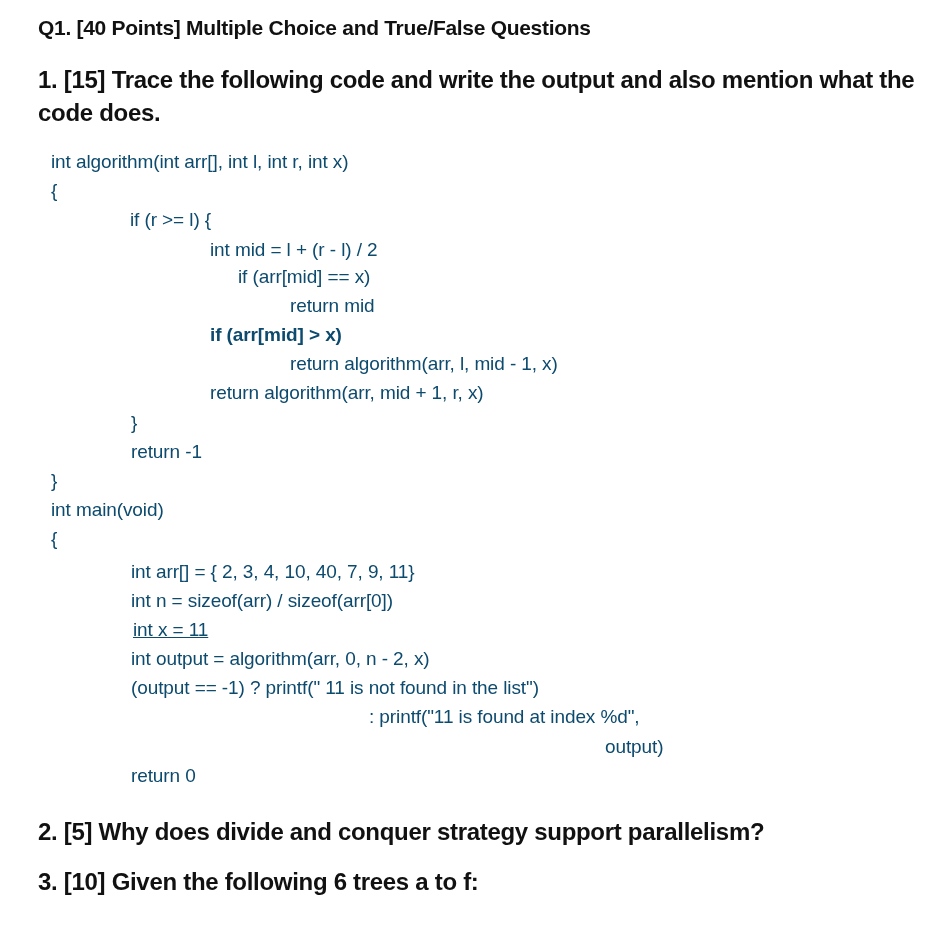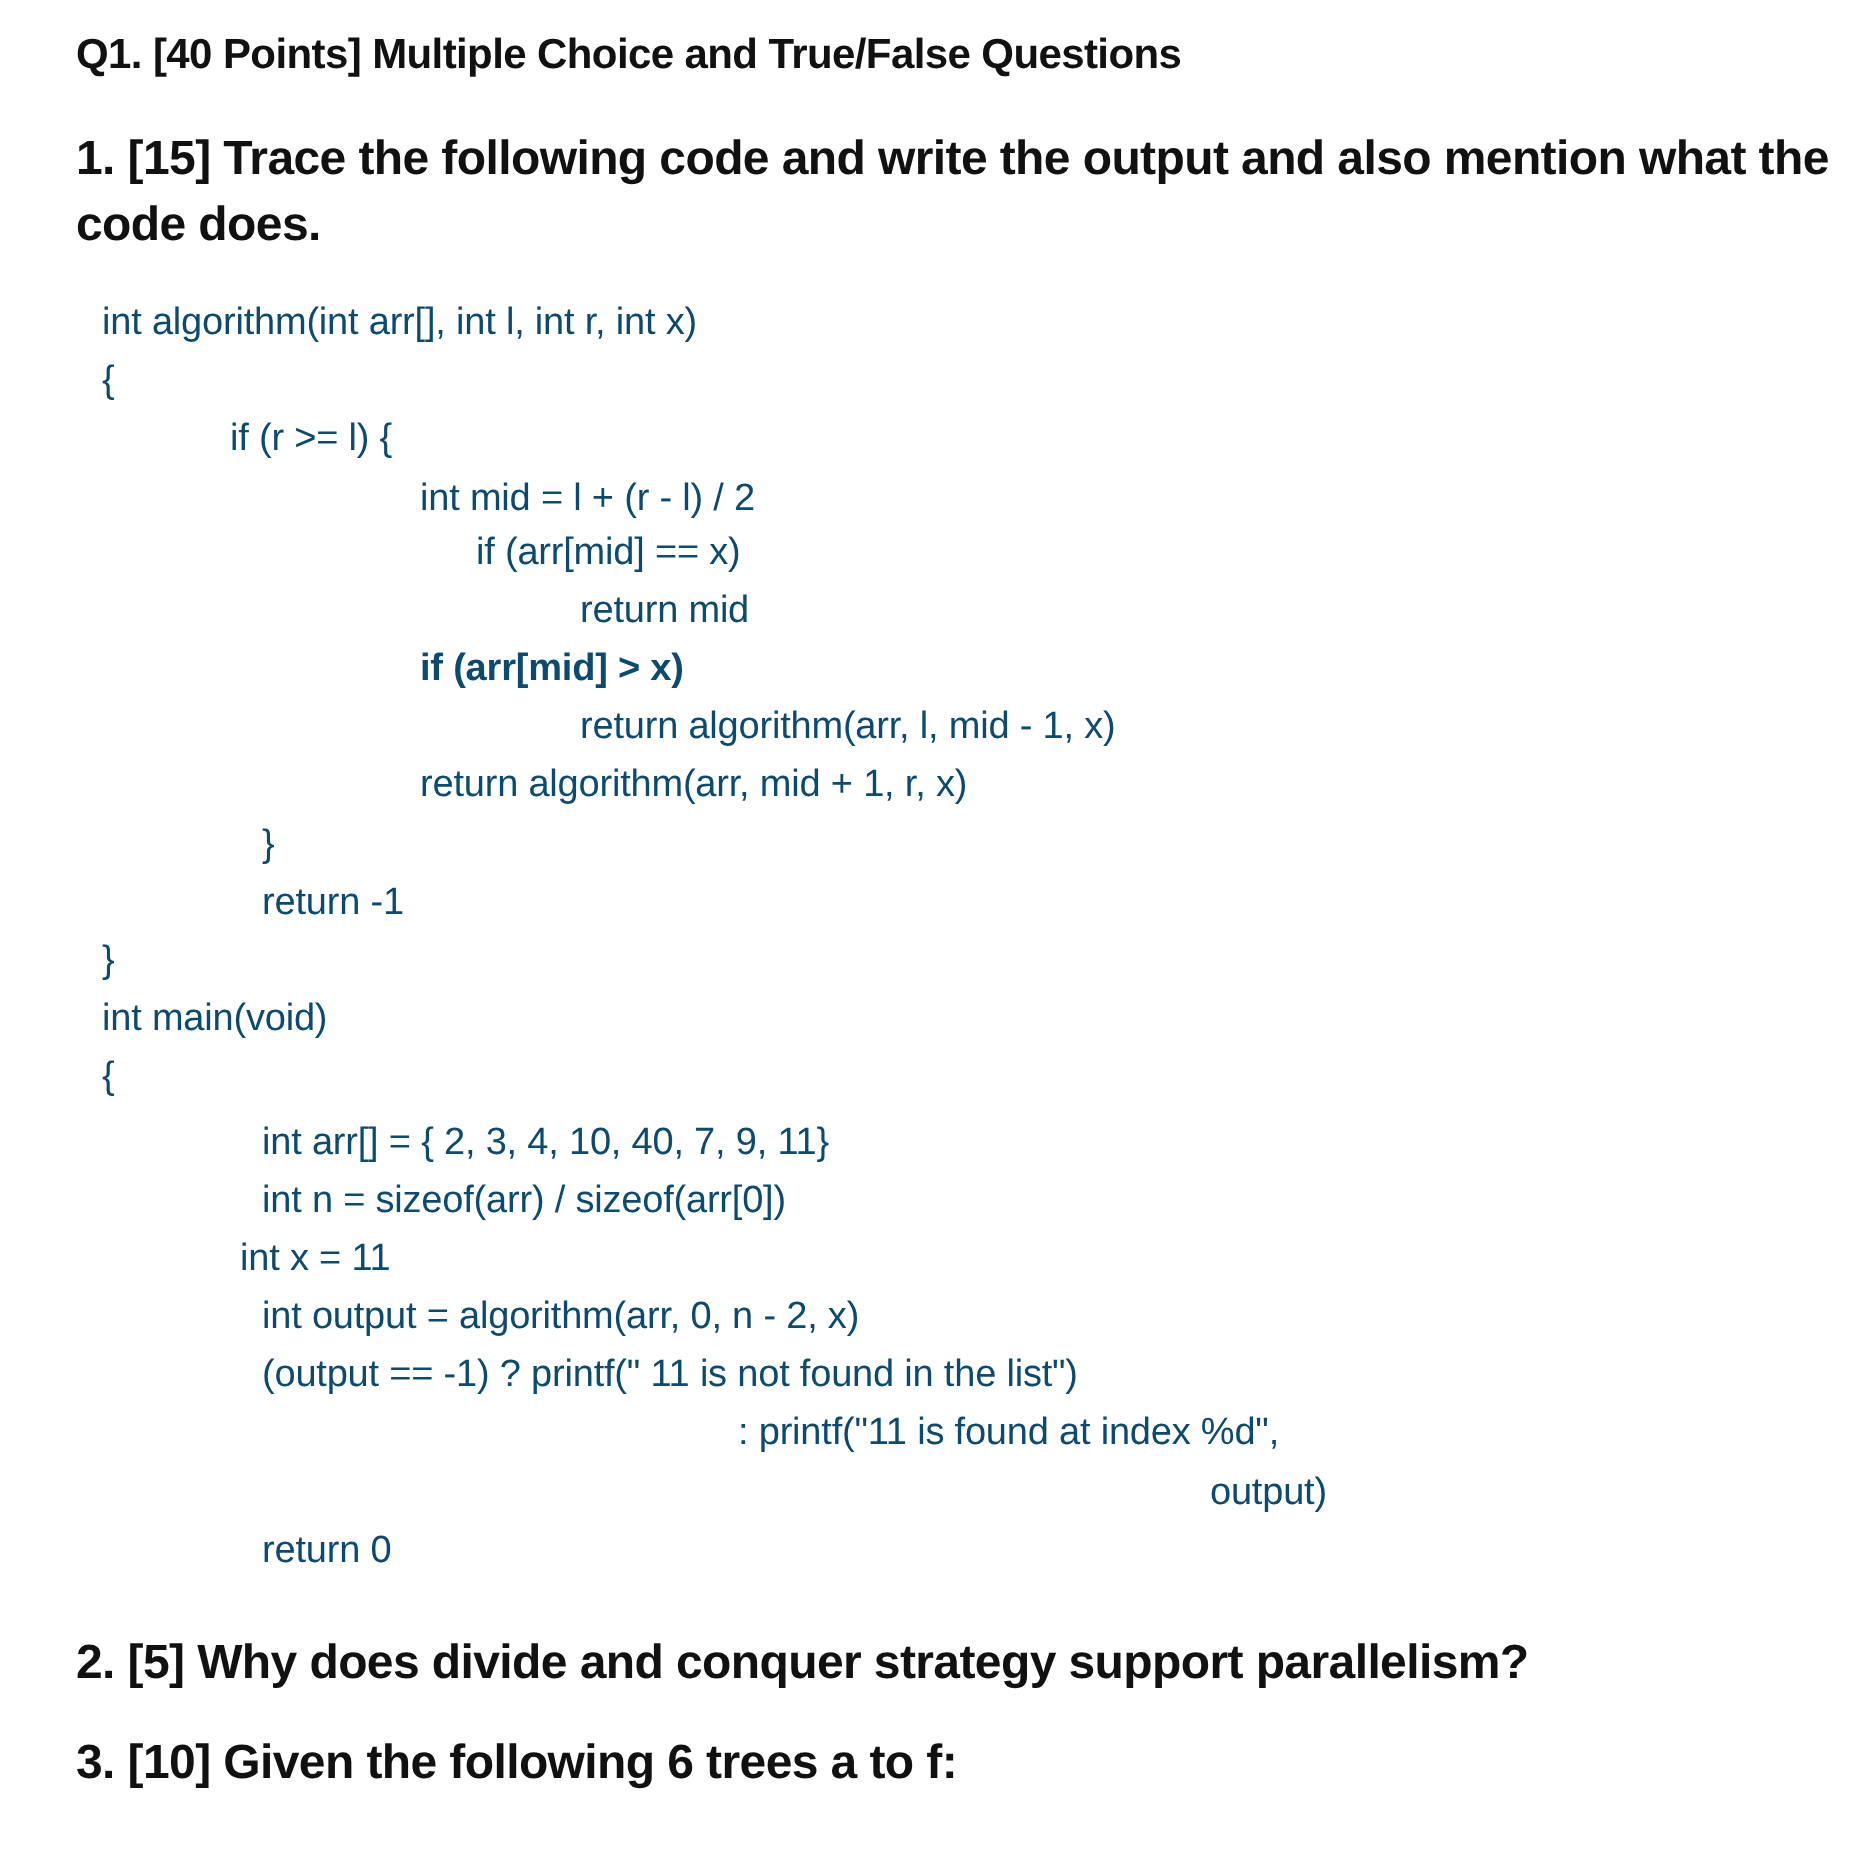--- a/index.html
+++ b/index.html
@@ -42,35 +42,35 @@
 <div>
 
   <div class="line title" style="left:38px; top:17px;">Q1. [40 Points] Multiple Choice and True/False Questions</div>
 
   <div class="line prose" style="left:38px; top:68px;">1. [15] Trace the following code and write the output and also mention what the</div>
   <div class="line prose" style="left:38px; top:101px;">code does.</div>
 
   <div>
     <div class="line code" style="left:51px; top:152px;">int algorithm(int arr[], int l, int r, int x)</div>
     <div class="line code" style="left:51px; top:181px;">{</div>
-    <div class="line code" style="left:115px; top:210px;">if (r &gt;= l) {</div>
+    <div class="line code" style="left:130px; top:210px;">if (r &gt;= l) {</div>
     <div class="line code" style="left:210px; top:240px;">int mid = l + (r - l) / 2</div>
     <div class="line code" style="left:210px; top:267px;margin-left:28px;">if (arr[mid] == x)</div>
     <div class="line code" style="left:290px; top:296px;">return mid</div>
     <div class="line code" style="left:210px; top:325px;font-weight:bold;">if (arr[mid] &gt; x)</div>
     <div class="line code" style="left:290px; top:354px;">return algorithm(arr, l, mid - 1, x)</div>
     <div class="line code" style="left:210px; top:383px;text-align:center;">return algorithm(arr, mid + 1, r, x)</div>
     <div class="line code" style="left:131px; top:413px;">}</div>
     <div class="line code" style="left:131px; top:442px;text-align:center;">return -1</div>
     <div class="line code" style="left:51px; top:471px;">}</div>
     <div class="line code" style="left:51px; top:500px;text-align:center;">int main(void)</div>
     <div class="line code" style="left:51px; top:529px;">{</div>
     <div class="line code" style="left:131px; top:562px;">int arr[] = { 2, 3, 4, 10, 40, 7, 9, 11}</div>
     <div class="line code" style="left:131px; top:591px;">int n = sizeof(arr) / sizeof(arr[0])</div>
-    <div class="line code" style="left:120px; top:620px;">int x = 11</div>
+    <div class="line code" style="left:133px; top:620px;text-decoration:underline;">int x = 11</div>
     <div class="line code" style="left:131px; top:649px;">int output = algorithm(arr, 0, n - 2, x)</div>
     <div class="line code" style="left:131px; top:678px;">(output == -1) ? printf(" 11 is not found in the list")</div>
     <div class="line code" style="left:369px; top:707px;">: printf("11 is found at index %d",</div>
     <div class="line code" style="left:605px; top:737px;">output)</div>
     <div class="line code" style="left:131px; top:766px;">return 0</div>
   </div>
 
   <div class="line prose" style="left:38px; top:820px;">2. [5] Why does divide and conquer strategy support parallelism?</div>
   <div class="line prose" style="left:38px; top:870px;">3. [10] Given the following 6 trees a to f:</div>
 

